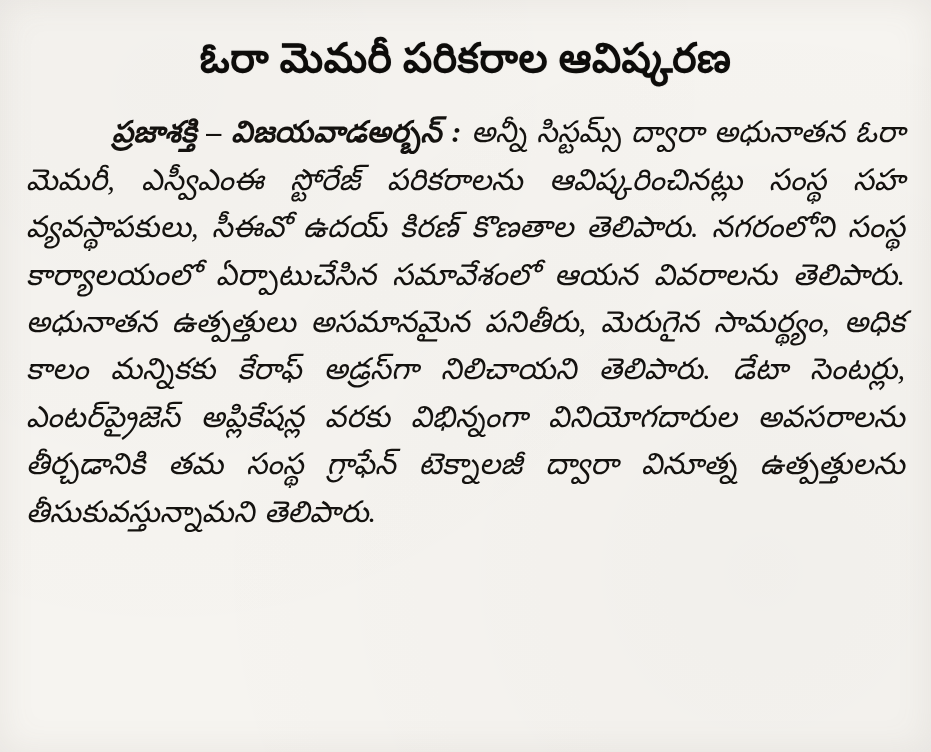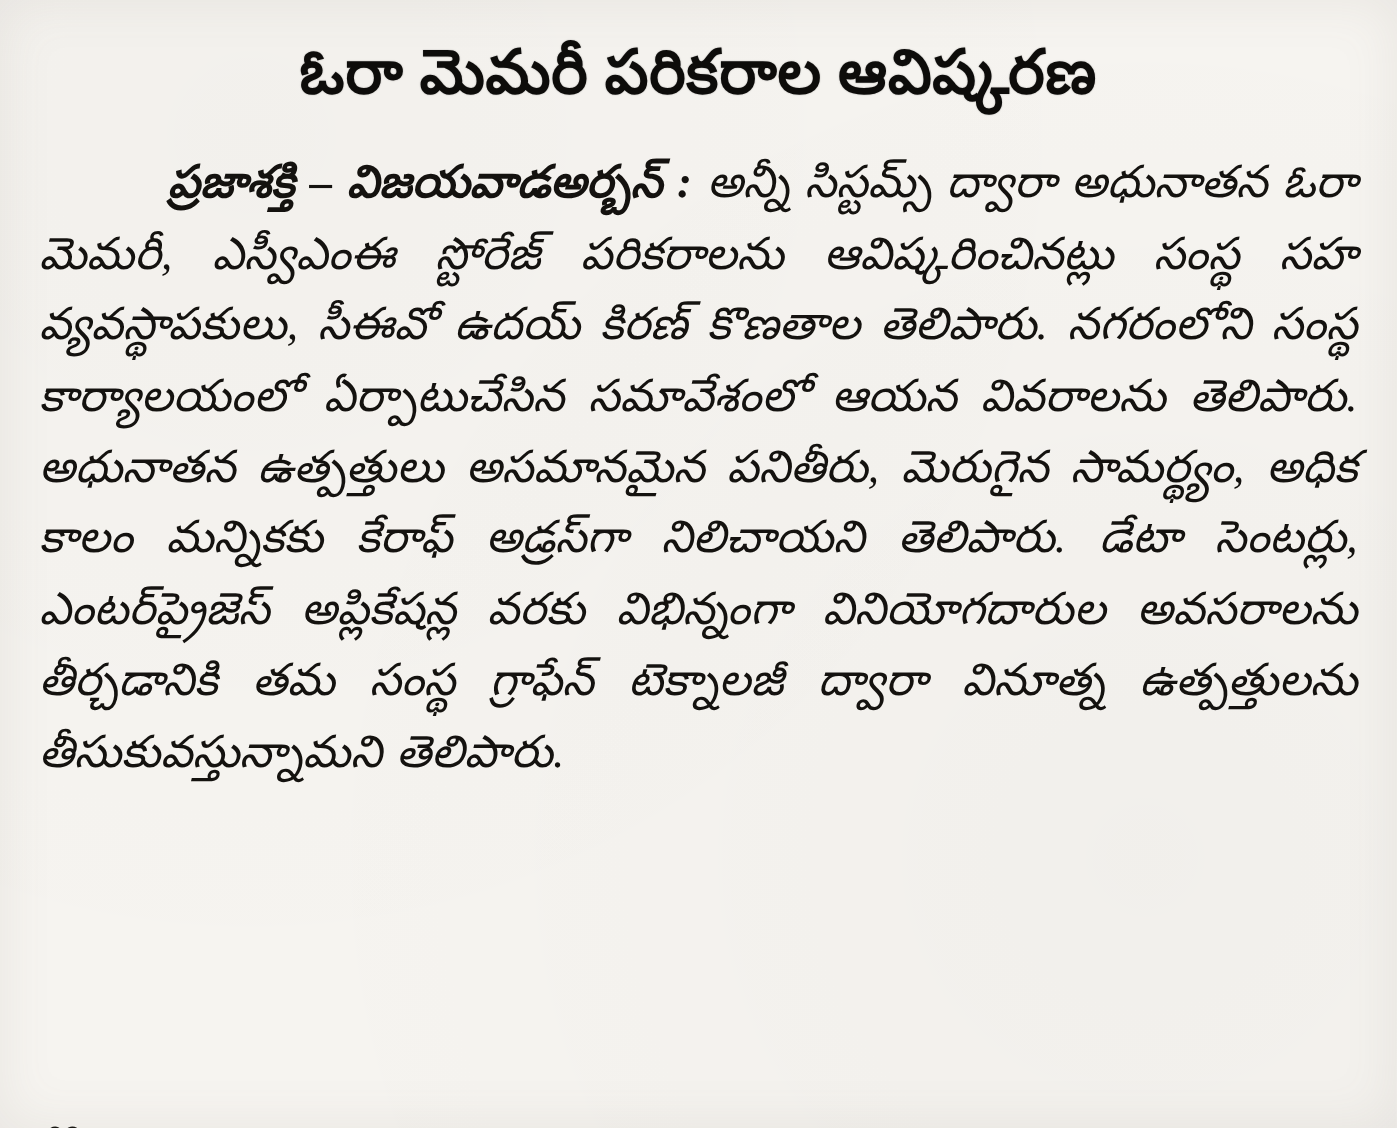--- a/index.html
+++ b/index.html
@@ -12,21 +12,21 @@
     background: #f7f5f1;
     font-family: "Liberation Serif", "DejaVu Serif", serif;
     color: #13110f;
     overflow: hidden;
   }
   .page {
     position: relative;
     width: 931px;
     height: 752px;
     box-sizing: border-box;
-    padding: 12px 26px 0 26px;
+    padding: 22px 26px 0 26px;
     background:
       radial-gradient(circle at 18% 12%, rgba(0,0,0,0.015), transparent 60%),
       radial-gradient(circle at 82% 76%, rgba(0,0,0,0.02), transparent 62%),
       #f6f4f0;
   }
   .headline {
     text-align: center;
     font-size: 41px;
     line-height: 1.18;
     font-weight: bold;

